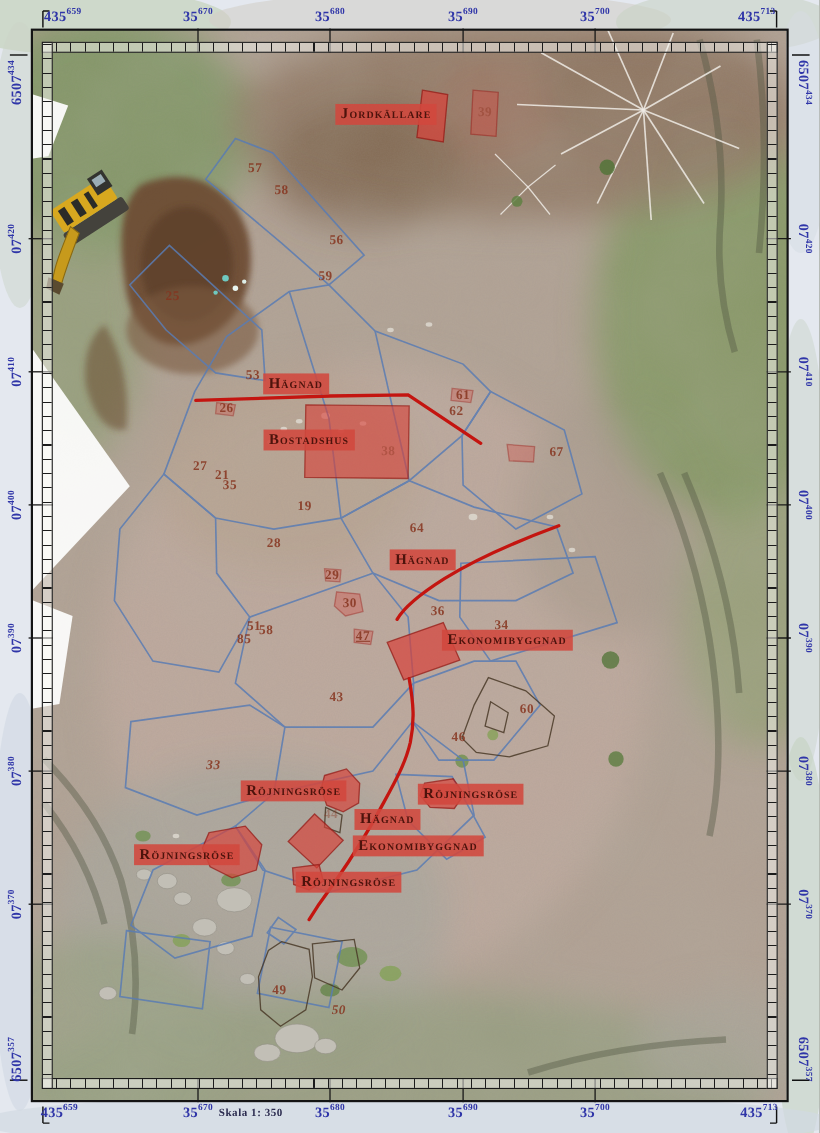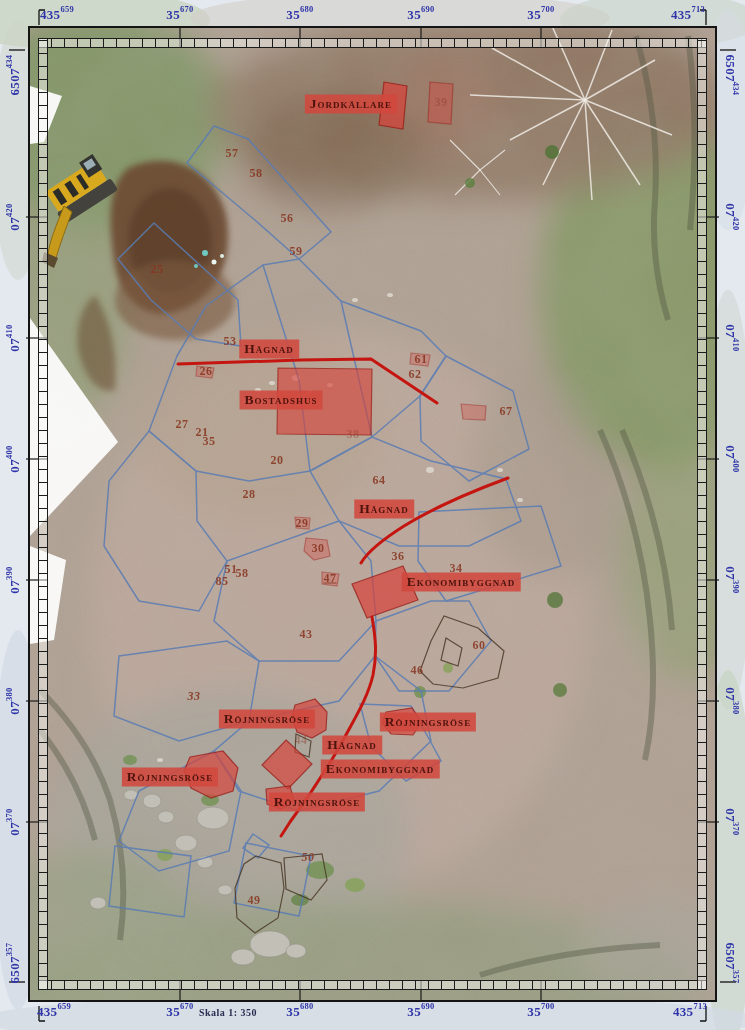--- a/index.html
+++ b/index.html
@@ -320,50 +320,50 @@
       <div class="coord right" style="left: 731px; top: 338px;"><span>07</span><sup>410</sup></div>
       <div class="coord right" style="left: 731px; top: 459px;"><span>07</span><sup>400</sup></div>
       <div class="coord right" style="left: 731px; top: 580px;"><span>07</span><sup>390</sup></div>
       <div class="coord right" style="left: 731px; top: 701px;"><span>07</span><sup>380</sup></div>
       <div class="coord right" style="left: 731px; top: 822px;"><span>07</span><sup>370</sup></div>
       <div class="coord right" style="left: 731px; top: 963px;"><span>6507</span><sup>357</sup></div>
     </div>
   <div id="nums">
       <div class="num" style="left: 232px; top: 153px;">57</div>
       <div class="num" style="left: 256px; top: 173px;">58</div>
-      <div class="num" style="left: 287px; top: 218px;">56</div>
+      <div class="num" style="left: 306px; top: 218px;">56</div>
       <div class="num" style="left: 296px; top: 251px;">59</div>
       <div class="num" style="left: 157px; top: 269px;">25</div>
       <div class="num faint" style="left: 441px; top: 102px;">39</div>
       <div class="num" style="left: 230px; top: 341px;">53</div>
       <div class="num" style="left: 206px; top: 371px;">26</div>
       <div class="num" style="left: 421px; top: 359px;">61</div>
       <div class="num" style="left: 415px; top: 374px; text-align: right;">62</div>
       <div class="num" style="left: 474px; top: 411px; margin-left: 32px;">67</div>
       <div class="num" style="left: 182px; top: 424px;">27</div>
       <div class="num" style="left: 202px; top: 432px;">21</div>
       <div class="num" style="left: 209px; top: 441px;">35</div>
-      <div class="num" style="left: 277px; top: 460px;">20</div>
-      <div class="num faint" style="left: 353px; top: 410px; margin-top: 24px;">38</div>
+      <div class="num" style="left: 277px; top: 460px;">19</div>
+      <div class="num faint" style="left: 353px; top: 410px;">38</div>
       <div class="num" style="left: 249px; top: 494px;">28</div>
       <div class="num" style="left: 302px; top: 523px;">29</div>
       <div class="num" style="left: 318px; top: 548px;">30</div>
       <div class="num" style="left: 379px; top: 480px;">64</div>
       <div class="num" style="left: 398px; top: 556px;">36</div>
       <div class="num" style="left: 456px; top: 568px;">34</div>
       <div class="num" style="left: 330px; top: 578px; text-decoration: underline;">47</div>
       <div class="num" style="left: 231px; top: 569px;">51</div>
       <div class="num" style="left: 242px; top: 573px;">58</div>
       <div class="num" style="left: 222px; top: 581px;">85</div>
       <div class="num" style="left: 306px; top: 634px;">43</div>
       <div class="num" style="left: 417px; top: 670px; font-family: Liberation Serif, serif;">46</div>
       <div class="num" style="left: 479px; top: 645px;">60</div>
       <div class="num" style="left: 194px; top: 696px; font-style: italic;">33</div>
       <div class="num faint" style="left: 301px; top: 740px;">44</div>
-      <div class="num" style="left: 308px; top: 857px; font-style: italic;">50</div>
+      <div class="num" style="left: 308px; top: 918px; font-style: italic;">50</div>
       <div class="num" style="left: 254px; top: 900px;">49</div>
     </div>
   <div id="flabels">
       <div class="flabel" style="left: 351px; top: 104px;">Jordkällare</div>
       <div class="flabel" style="left: 269px; top: 349px;">Hägnad</div>
       <div class="flabel" style="left: 281px; top: 400px;">Bostadshus</div>
       <div class="flabel" style="left: 384px; top: 509px;">Hägnad</div>
       <div class="flabel" style="left: 461px; top: 582px;">Ekonomibyggnad</div>
       <div class="flabel" style="left: 267px; top: 719px;">Röjningsröse</div>
       <div class="flabel" style="left: 428px; top: 722px;">Röjningsröse</div>

